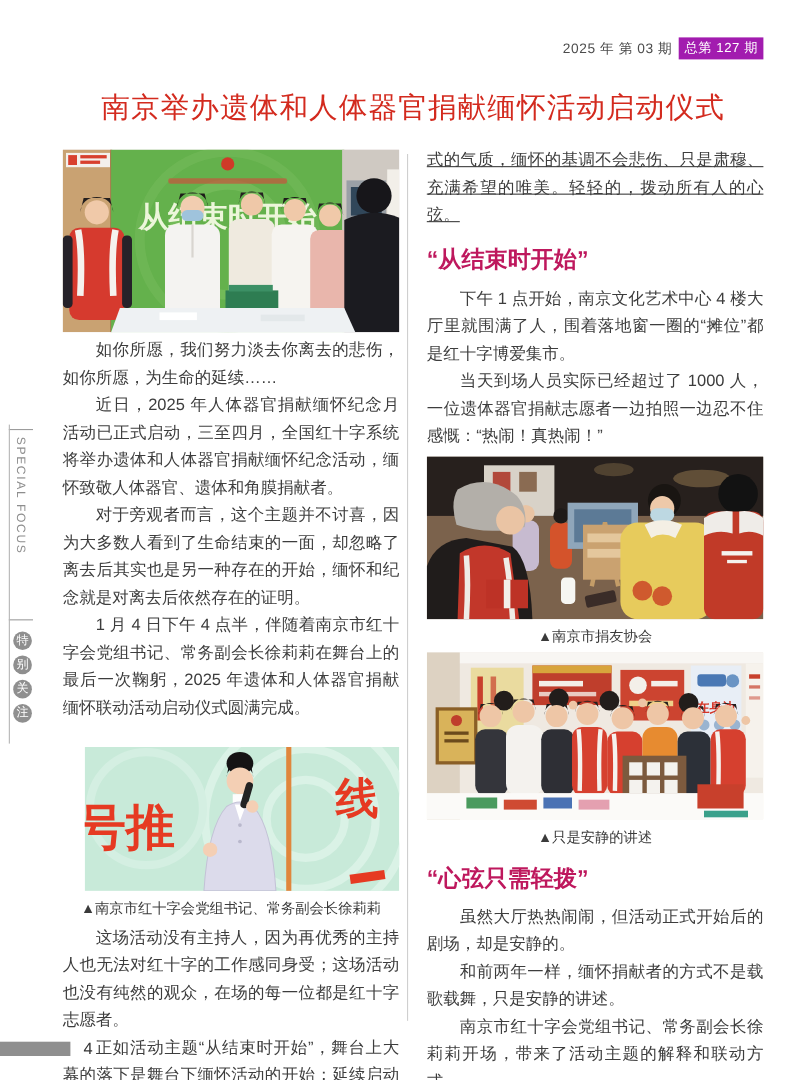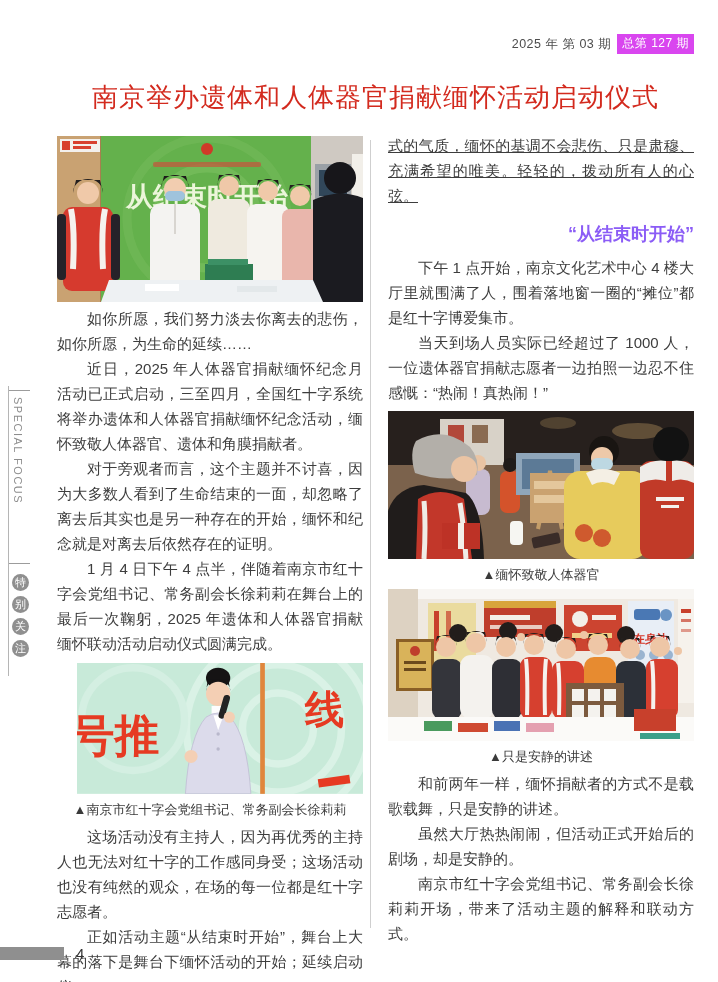--- a/index.html
+++ b/index.html
@@ -3,31 +3,31 @@
 <meta charset="utf-8">
 <style>
   html,body{margin:0;padding:0;}
   body{
     width:718px;height:982px;background:#ffffff;position:relative;overflow:hidden;
     font-family:"Liberation Sans","DejaVu Sans",sans-serif;
     -webkit-font-smoothing:antialiased;
   }
   .content{padding:34px 24px 0 57px;position:relative;}
   .issue-line{font-size:12.5px;color:#4c4c4c;letter-spacing:.5px;display:flex;align-items:center;gap:6px;justify-content:flex-end;}
-  .issue-box{background:#d946ef;color:#ffffff;padding:1px 5px 2px;font-size:12px;}
+  .issue-box{background:#a21caf;color:#ffffff;padding:1px 5px 2px;font-size:12px;}
   .main-title{
     text-align:center;color:#d32a1e;font-weight:normal;font-size:26px;
     margin:26px 0 18px 0;letter-spacing:1px;
   }
   .columns{display:flex;gap:25px;}
   .col{width:306px;flex:0 0 306px;}
   .col-divider{position:absolute;left:370px;top:140px;height:788px;width:1px;background:#cfcfcf;}
   .para{font-size:15px;line-height:25px;color:#3d3d3d;text-align:justify;text-indent:2em;margin:0;}
   .para.cont{text-indent:0;text-decoration:underline;}
-  .sub-heading{text-align:right;font-weight:bold;font-size:18px;color:#8b5cf6;margin:14px 0 9px;}
+  .sub-heading{text-align:left;font-weight:bold;font-size:21px;color:#be185d;margin:14px 0 9px;}
   .caption{font-family:"Liberation Serif","DejaVu Serif",serif;font-size:13px;color:#3a3a3a;text-align:center;margin:7px 0 5px;}
   .photo{display:block;width:100%;margin:0 0 4px 0;}
   .photo-wrap{margin:3px 0 4px;}
   
   .side-rail{position:absolute;left:8px;top:390px;width:26px;}
   .side-rail .tick{width:22px;height:1px;background:#9c9c9c;margin:0 0 6px 0;}
   .side-rail .tick.b{margin:8px 0 10px;}
   .rail-en{
     writing-mode:vertical-rl;font-size:11px;color:#8d8d8d;letter-spacing:1.5px;
     height:158px;margin-left:4px;white-space:nowrap;
@@ -126,21 +126,21 @@
       </div>
 
       <div>
 
       <p class="para">如你所愿，我们努力淡去你离去的悲伤，如你所愿，为生命的延续……</p>
           <p class="para">近日，2025 年人体器官捐献缅怀纪念月活动已正式启动，三至四月，全国红十字系统将举办遗体和人体器官捐献缅怀纪念活动，缅怀致敬人体器官、遗体和角膜捐献者。</p>
           <p class="para">对于旁观者而言，这个主题并不讨喜，因为大多数人看到了生命结束的一面，却忽略了离去后其实也是另一种存在的开始，缅怀和纪念就是对离去后依然存在的证明。</p>
           <p class="para">1 月 4 日下午 4 点半，伴随着南京市红十字会党组书记、常务副会长徐莉莉在舞台上的最后一次鞠躬，2025 年遗体和人体器官捐献缅怀联动活动启动仪式圆满完成。</p>
         </div>
 
-      <div class="photo-wrap" style="margin-top:7px;padding-left:20px;">
+      <div class="photo-wrap" style="margin-top:23px;padding-left:20px;">
         <svg class="photo" viewBox="0 0 306 140">
           <rect width="306" height="140" fill="#c8ead9"></rect>
           <circle cx="215" cy="70" r="38" fill="none" stroke="#daf2e6" stroke-width="8"></circle>
           <circle cx="215" cy="70" r="68" fill="none" stroke="#daf2e6" stroke-width="8"></circle>
           <circle cx="215" cy="70" r="98" fill="none" stroke="#daf2e6" stroke-width="8"></circle>
           <circle cx="60" cy="60" r="55" fill="none" stroke="#d4efe2" stroke-width="8"></circle>
           <rect x="196" y="0" width="5" height="140" fill="#e0863c"></rect>
           <text x="-8" y="94" font-size="48" font-weight="bold" fill="#e63a22">号推</text>
           <text x="244" y="64" font-size="42" font-weight="bold" fill="#e63a22">线</text>
           <rect x="258" y="122" width="34" height="9" fill="#e63a22" transform="rotate(-8 275 126)"></rect>
@@ -224,21 +224,21 @@
           <rect x="268" y="86" width="28" height="4" fill="#f4f2ee"></rect>
           <rect x="273" y="94" width="18" height="3" fill="#f4f2ee"></rect>
 
           <rect x="54" y="112" width="38" height="26" fill="#bd3226"></rect>
           <rect x="70" y="112" width="6" height="26" fill="#f3efe9"></rect>
           <rect x="122" y="110" width="13" height="24" rx="4" fill="#f6f6f2"></rect>
           <rect x="144" y="124" width="28" height="11" rx="2" fill="#3a2c28" transform="rotate(-12 158 129)"></rect>
         </svg>
       </div>
 
-      <div class="caption">▲缅怀致敬人体器官</div>
+      <div class="caption">▲南京市捐友协会</div>
 
       <div class="photo-wrap">
         <svg class="photo" viewBox="0 0 306 152">
           <rect width="306" height="152" fill="#efe9e1"></rect>
           <rect width="306" height="10" fill="#f8f6f3"></rect>
           <rect width="30" height="152" fill="#ddd2c2"></rect>
 
           <rect x="40" y="14" width="48" height="80" fill="#eadb9f"></rect>
           <rect x="46" y="22" width="5" height="40" fill="#c8402c"></rect>
           <rect x="58" y="22" width="5" height="30" fill="#c8402c" opacity="0.7"></rect>
@@ -319,25 +319,26 @@
           <rect x="70" y="134" width="30" height="9" fill="#cf4a32"></rect>
           <rect x="106" y="132" width="26" height="10" fill="#4a72b4"></rect>
           <rect x="138" y="134" width="28" height="9" fill="#e4a0b0"></rect>
           <rect x="246" y="120" width="42" height="22" fill="#c8402c"></rect>
           <rect x="252" y="144" width="40" height="6" fill="#3aa08a"></rect>
         </svg>
       </div>
 
       <div class="caption">▲只是安静的讲述</div>
 
+      <h2 class="sub-heading">“心弦只需轻拨”</h2>
 
       <div>
 
-      <p class="para">和前两年一样，缅怀捐献者的方式不是载歌载舞，只是安静的讲述。</p>
-          <p class="para">虽然大厅热热闹闹，但活动正式开始后的剧场，却是安静的。</p>
+      <p class="para">虽然大厅热热闹闹，但活动正式开始后的剧场，却是安静的。</p>
+          <p class="para">和前两年一样，缅怀捐献者的方式不是载歌载舞，只是安静的讲述。</p>
           <p class="para">南京市红十字会党组书记、常务副会长徐莉莉开场，带来了活动主题的解释和联动方式。</p>
         </div>
     </div>
   </div>
 
   <div class="col-divider"></div>
 </div>
 
 <div class="footer-bar"></div>
 <div class="page-num">4</div>

